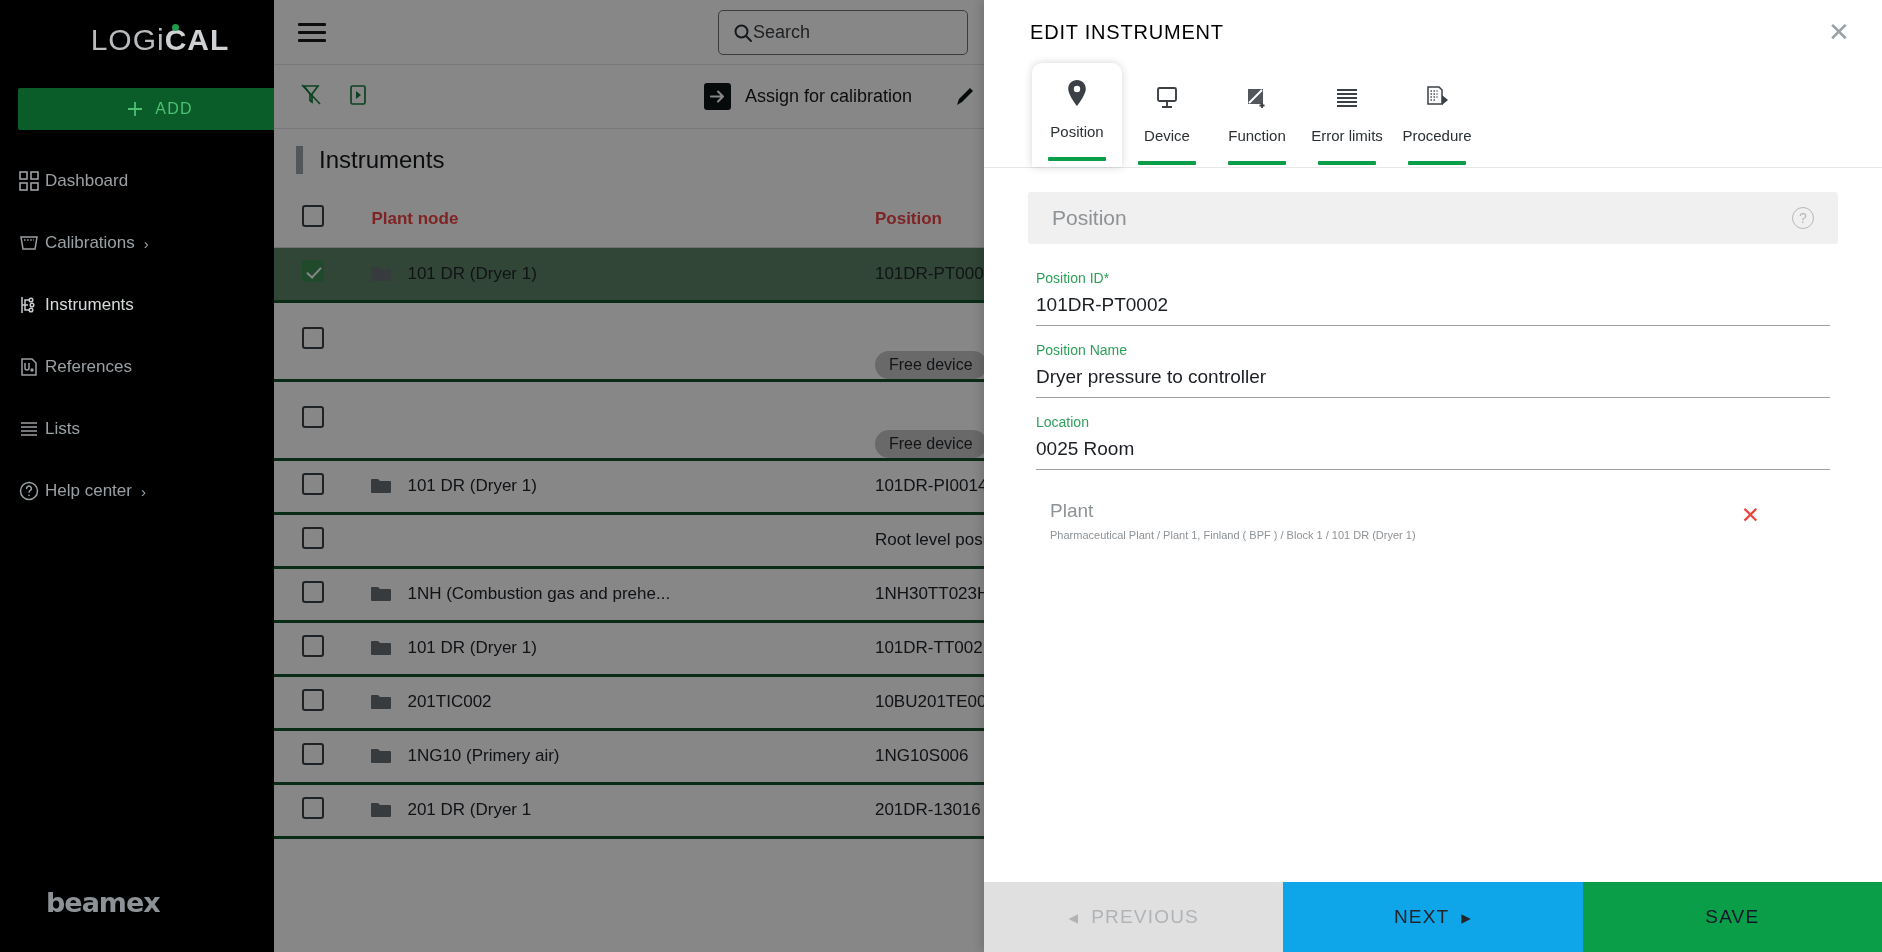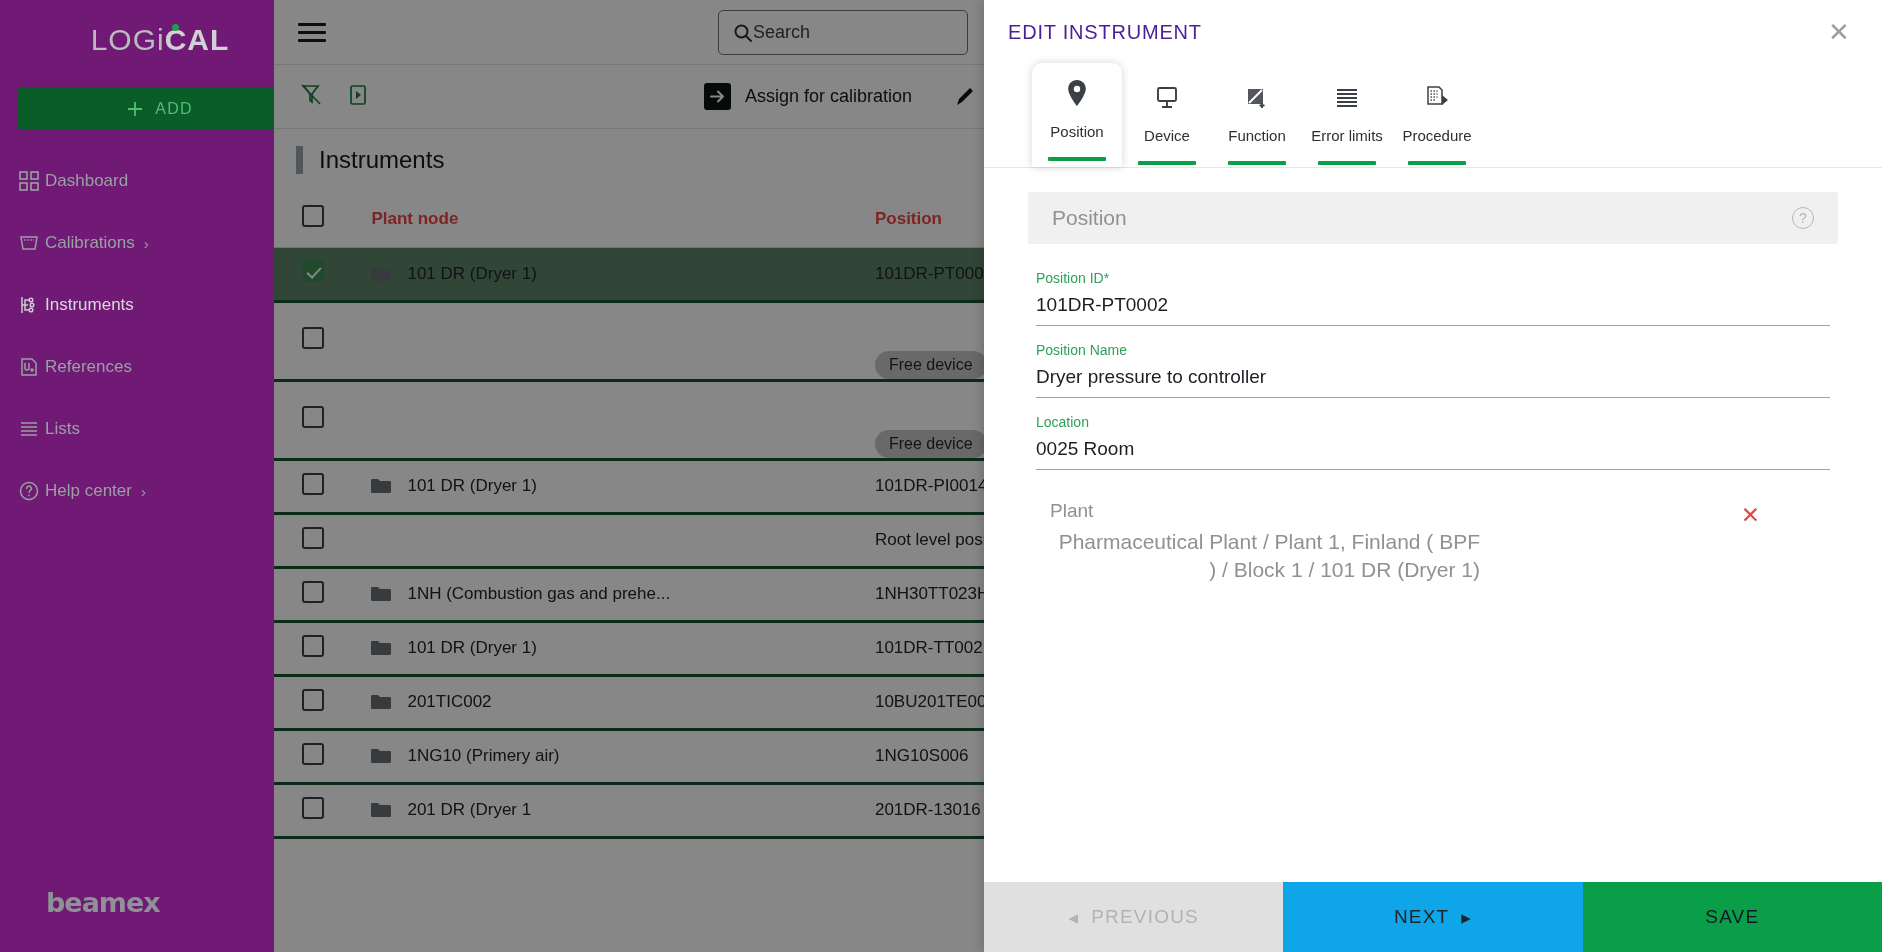--- a/index.html
+++ b/index.html
@@ -8,21 +8,21 @@
     font-family: "Liberation Sans", sans-serif;
     overflow: hidden;
     background: #ffffff;
   }
   #app { position: relative; width: 1882px; height: 952px; }
 
   
   #sidebar {
     position: absolute; left: 0; top: 0;
     width: 320px; height: 952px;
-    background: #701a75;
+    background: #000000;
     display: flex; flex-direction: column;
   }
   .logo-wrap {
     height: 80px; display: flex; align-items: center; justify-content: center;
     letter-spacing: 1px;
   }
   .logo-text { font-size: 30px; color: #b9bcbe; font-weight: 300; position: relative; }
   .logo-text .bold { font-weight: 700; color: #cfd2d4; }
   .logo-dot {
     position: absolute; width: 7px; height: 7px; border-radius: 50%;
@@ -117,21 +117,21 @@
   .type-link { color: #1a7d3c; white-space: nowrap; overflow: hidden; }
 
   
   #panel {
     position: absolute; right: 0; top: 0; width: 898px; height: 952px;
     background: #ffffff; z-index: 50; display: flex; flex-direction: column;
     box-shadow: -2px 0 10px rgba(0,0,0,0.18);
   }
   .panel-head { height: 64px; position: relative; display: flex; align-items: center; }
   .panel-title {
-    margin-left: 24px; font-size: 20px; color: #4c1d95; letter-spacing: 0.8px;
+    margin-left: 46px; font-size: 20px; color: #000000; letter-spacing: 0.8px;
   }
   .panel-close {
     position: absolute; right: 28px; top: 18px; width: 30px; height: 30px;
     cursor: pointer; color: #9aa0a4; font-size: 26px; line-height: 28px; text-align: center;
     font-weight: 300;
   }
   .tabs {
     display: flex; align-items: flex-end; gap: 0; padding-left: 48px;
     border-bottom: 1px solid #e6e6e6; height: 104px;
   }
@@ -165,21 +165,21 @@
   .field-value {
     font-size: 19px; color: #1b1f24; padding-bottom: 9px;
     border-bottom: 1px solid #9aa0a4; background: transparent;
     width: 100%; outline: none; font-family: inherit;
   }
   .plant-block {
     margin-top: 30px; padding-left: 22px; display: flex; align-items: flex-start;
   }
   .plant-texts { flex: 1 1 auto; }
   .plant-label { font-size: 19px; color: #8d9296; margin-bottom: 6px; }
-  .plant-path { font-size: 21px; color: #8d9296; line-height: 1.35; max-width: 430px; text-align: right; }
+  .plant-path { font-size: 11px; color: #8d9296; line-height: 1.35; max-width: 430px; }
   .plant-x { color: #e8453c; font-size: 23px; cursor: pointer; margin: 2px 78px 0 18px; font-weight: 400; }
 
   .panel-foot { height: 70px; display: flex; }
   .fbtn {
     flex: 1 1 0; display: flex; align-items: center; justify-content: center;
     gap: 12px; font-size: 19px; letter-spacing: 1.2px; cursor: pointer;
   }
   .fbtn.prev { background: #e0e0e0; color: #b0b4b7; }
   .fbtn.next { background: #0ea5e9; color: #22262a; }
   .fbtn.save { background: #0a9e48; color: #0f172a; }

